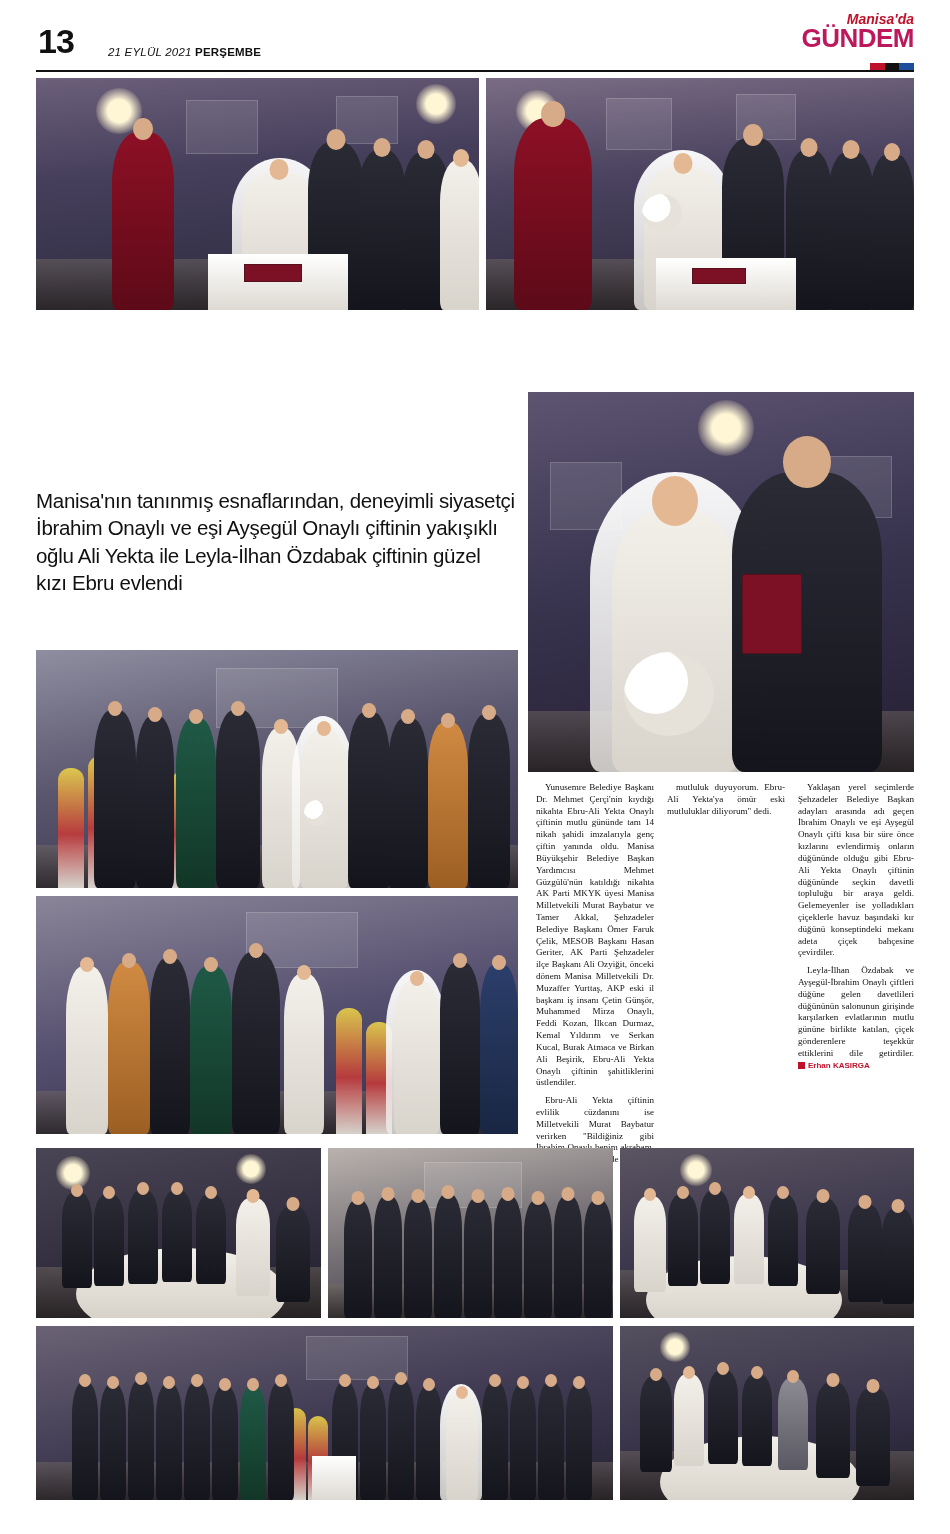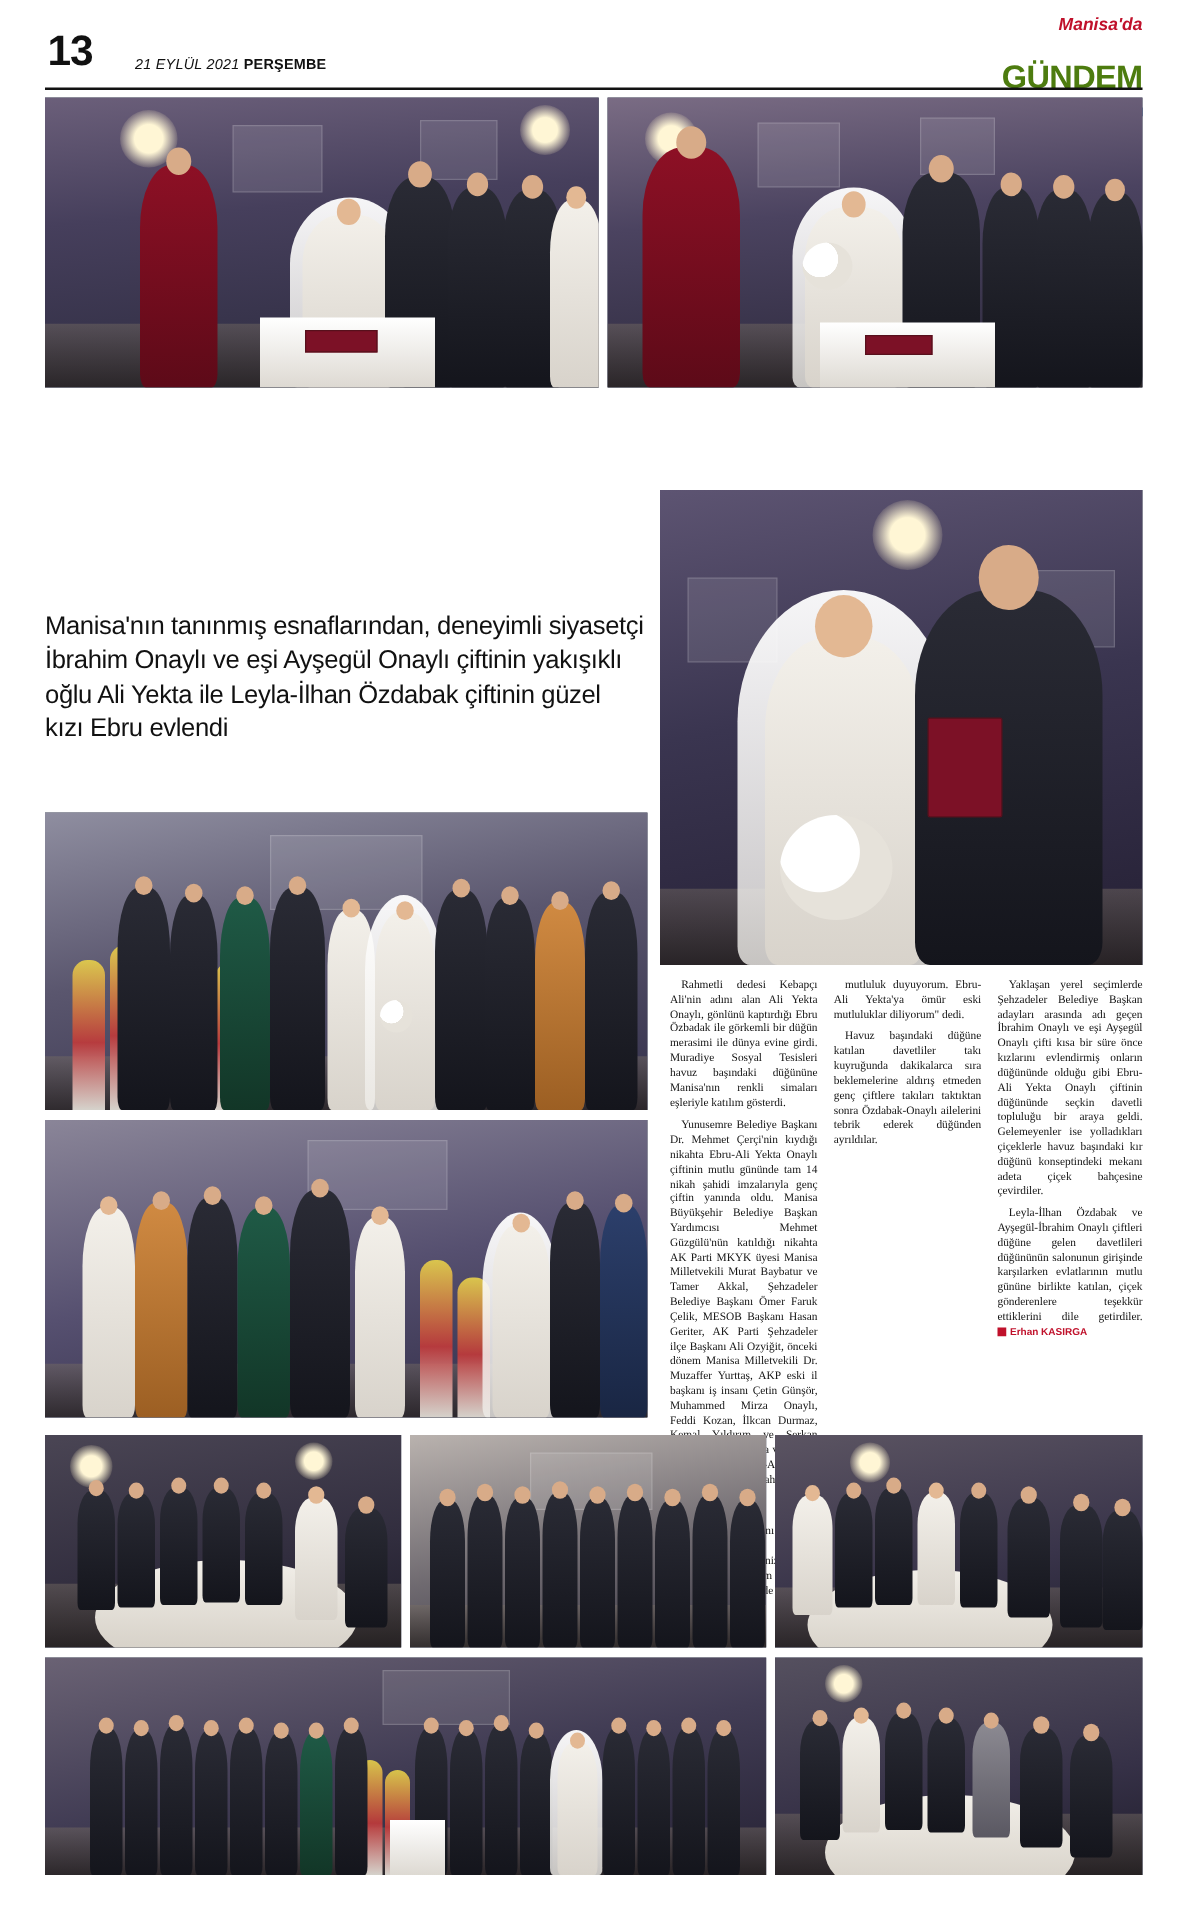--- a/index.html
+++ b/index.html
@@ -38,23 +38,22 @@
     position:absolute;right:36px;top:14px;width:120px;height:48px;
     text-align:right;
   }
   .logo .l1{
     font-family:"Liberation Sans", sans-serif;
     font-size:14px;color:#c0112b;font-style:italic;font-weight:bold;
     line-height:11px;
   }
   .logo .l2{
     font-family:"Liberation Sans", sans-serif;
-    font-weight:bold;font-size:26px;line-height:26px;color:#4d7c0f;
+    font-weight:bold;font-size:26px;line-height:26px;color:#be185d;
     letter-spacing:-.5px;
-    margin-top:23px;
   }
   .logo .l3{
     font-family:"Liberation Sans", sans-serif;
     font-size:6px;color:#555;letter-spacing:.5px;line-height:8px;
   }
   .logo .flagbar{
     display:inline-block;width:44px;height:7px;margin-left:4px;
     background:linear-gradient(90deg,#c0112b 0 33%,#111 33% 66%,#1d4e9b 66% 100%);
     vertical-align:middle;
   }
@@ -349,27 +348,25 @@
     <div class="fig dark" style="left:404px;width:40px;height:172px;">
         <div class="head"></div>
       </div>
     <div class="fig blue" style="left:444px;width:38px;height:170px;">
         <div class="head"></div>
       </div>
   </div>
 
   <div class="cols">
     <div class="col c1">
-      <p>Rahmetli dedesi Kebapçı Ali'nin adını alan Ali Yekta Onaylı, gönlünü kaptırdığı Ebru Özbadak ile görkemli bir düğün merasimi ile dünya evine girdi. Muradiye Sosyal Tesisleri havuz başındaki düğününe Manisa'nın renkli simaları eşleriyle katılım gösterdi.</p>
       <p>Yunusemre Belediye Başkanı Dr. Mehmet Çerçi'nin kıydığı nikahta Ebru-Ali Yekta Onaylı çiftinin mutlu gününde tam 14 nikah şahidi imzalarıyla genç çiftin yanında oldu. Manisa Büyükşehir Belediye Başkan Yardımcısı Mehmet Güzgülü'nün katıldığı nikahta AK Parti MKYK üyesi Manisa Milletvekili Murat Baybatur ve Tamer Akkal, Şehzadeler Belediye Başkanı Ömer Faruk Çelik, MESOB Başkanı Hasan Geriter, AK Parti Şehzadeler ilçe Başkanı Ali Ozyiğit, önceki dönem Manisa Milletvekili Dr. Muzaffer Yurttaş, AKP eski il başkanı iş insanı Çetin Günşör, Muhammed Mirza Onaylı, Feddi Kozan, İlkcan Durmaz, Kemal Yıldırım ve Serkan Kucal, Burak Atmaca ve Birkan Ali Beşirik, Ebru-Ali Yekta Onaylı çiftinin şahitliklerini üstlendiler.</p>
       <p>Ebru-Ali Yekta çiftinin evlilik cüzdanını ise Milletvekili Murat Baybatur verirken "Bildiğiniz gibi İbrahim Onaylı benim akrabam. Böylesi bir gecede çiftlere evlilik cüzdanları veriyor olmaktan</p>
     </div>
     <div class="col c2">
       <p>mutluluk duyuyorum. Ebru-Ali Yekta'ya ömür eski mutluluklar diliyorum" dedi.</p>
-      <p>Havuz başındaki düğüne katılan davetliler takı kuyruğunda dakikalarca sıra beklemelerine aldırış etmeden genç çiftlere takıları taktıktan sonra Özdabak-Onaylı ailelerini tebrik ederek düğünden ayrıldılar.</p>
     </div>
     <div class="col c3">
       <p>Yaklaşan yerel seçimlerde Şehzadeler Belediye Başkan adayları arasında adı geçen İbrahim Onaylı ve eşi Ayşegül Onaylı çifti kısa bir süre önce kızlarını evlendirmiş onların düğününde olduğu gibi Ebru-Ali Yekta Onaylı çiftinin düğününde seçkin davetli topluluğu bir araya geldi. Gelemeyenler ise yolladıkları çiçeklerle havuz başındaki kır düğünü konseptindeki mekanı adeta çiçek bahçesine çevirdiler.</p>
       <p><span>Leyla-İlhan Özdabak ve Ayşegül-İbrahim Onaylı çiftleri düğüne gelen davetlileri düğününün salonunun girişinde karşılarken evlatlarının mutlu gününe birlikte katılan, çiçek gönderenlere teşekkür ettiklerini dile getirdiler.</span>
         <span class="byline"><span class="sq"></span><span>Erhan KASIRGA</span></span>
       </p>
     </div>
   </div>
 
   <div class="photo ph-table1" style="left:36px;top:1148px;width:285px;height:170px;">

